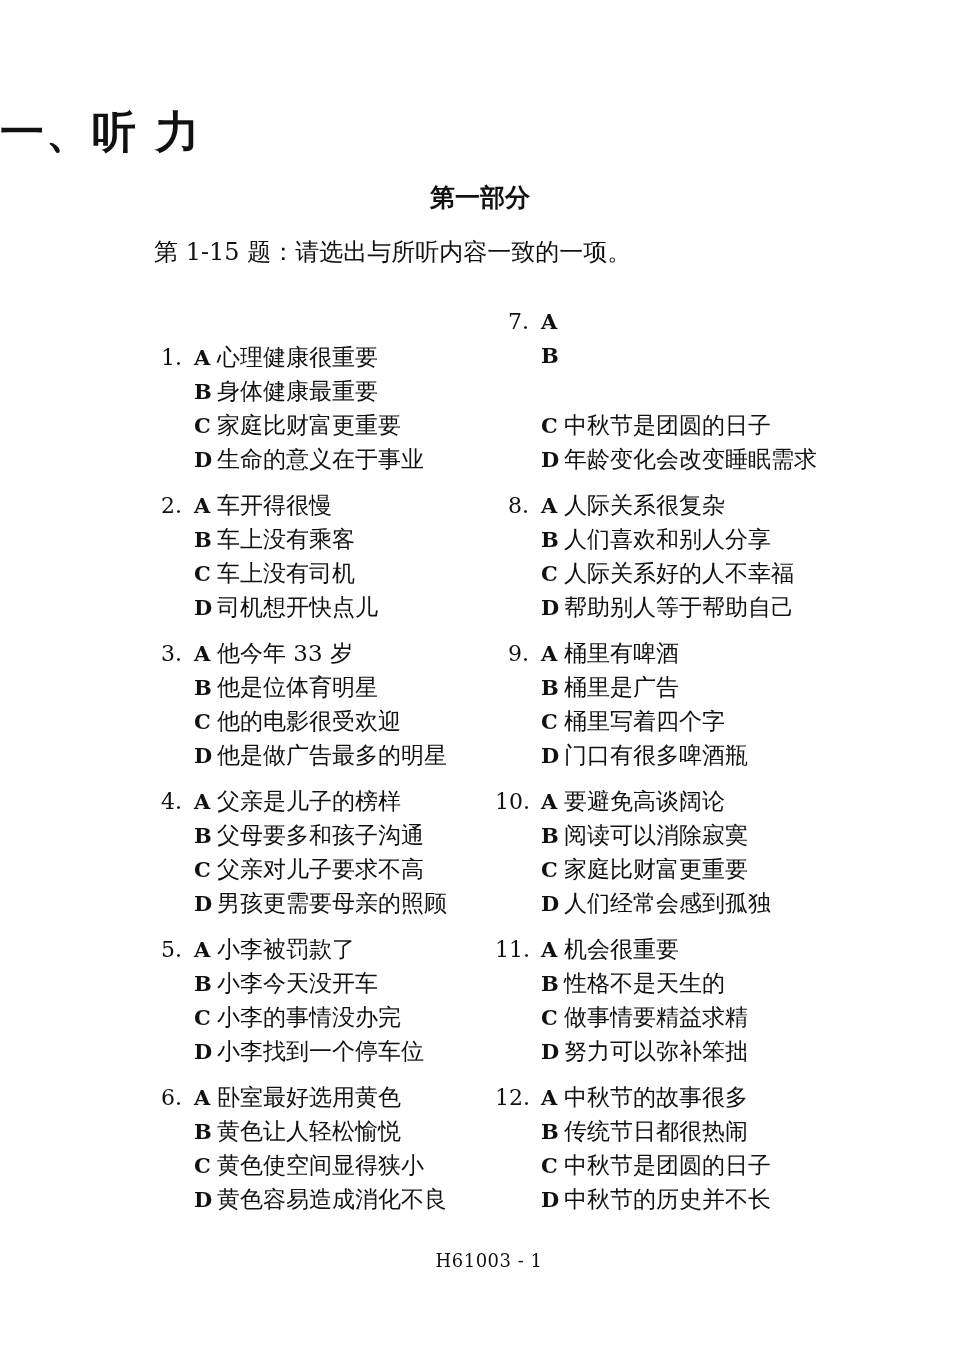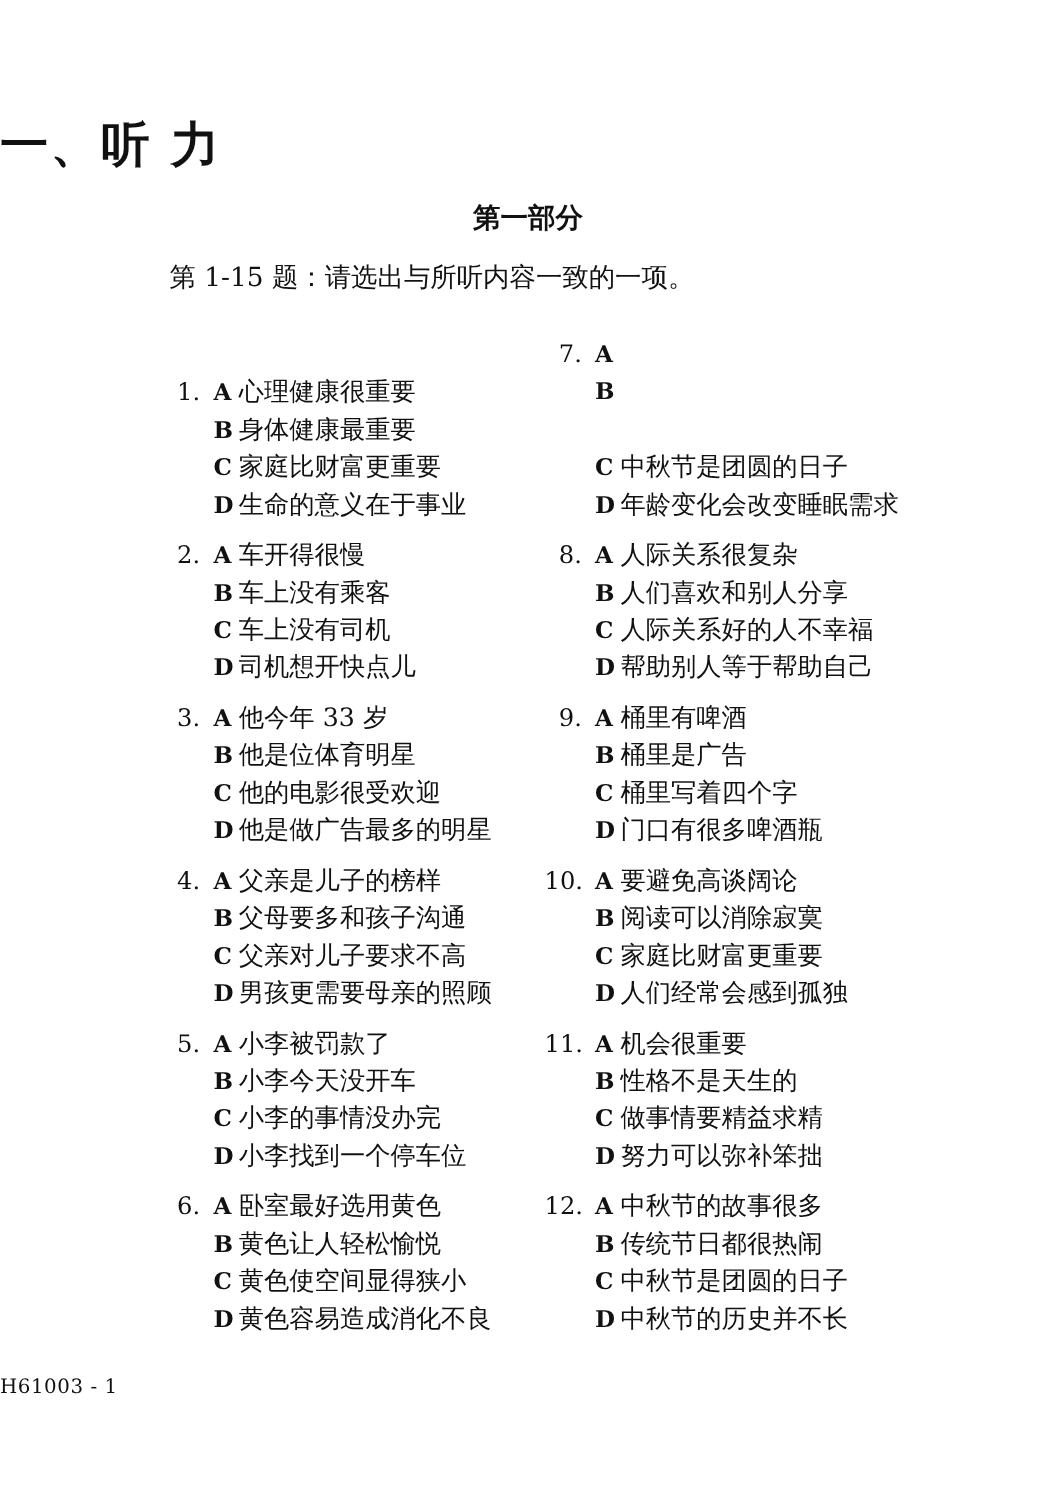--- a/index.html
+++ b/index.html
@@ -112,24 +112,25 @@
     white-space: nowrap;
     margin-top: 35px;
   }
 
   
   .footer {
     position: absolute;
     top: 1250px;
     left: 0;
     width: 888px;
-    text-align: left;
+    text-align: center;
     font-size: 18px;
     letter-spacing: 0.5px;
     font-family: "DejaVu Serif", "Liberation Serif", serif;
+    padding-left: 45px;
   }
 </style>
 </head>
 <body>
 
 <div class="page">
 
   <div class="doc-title">一、听 力</div>
 
   <div class="section-title">第一部分</div>

